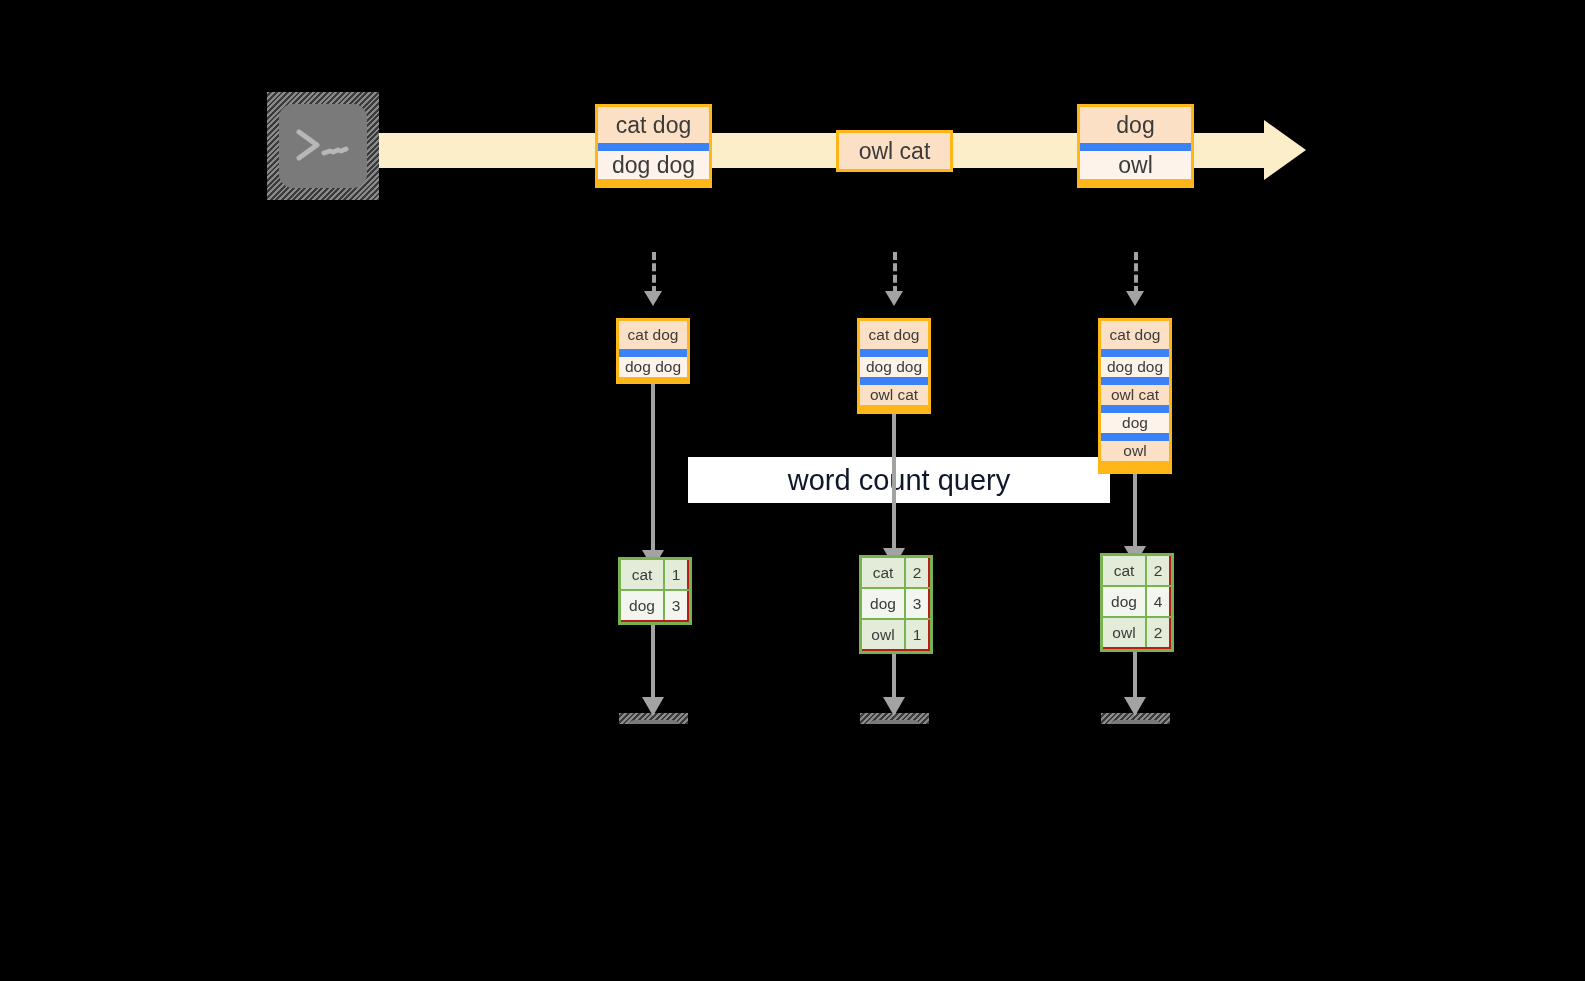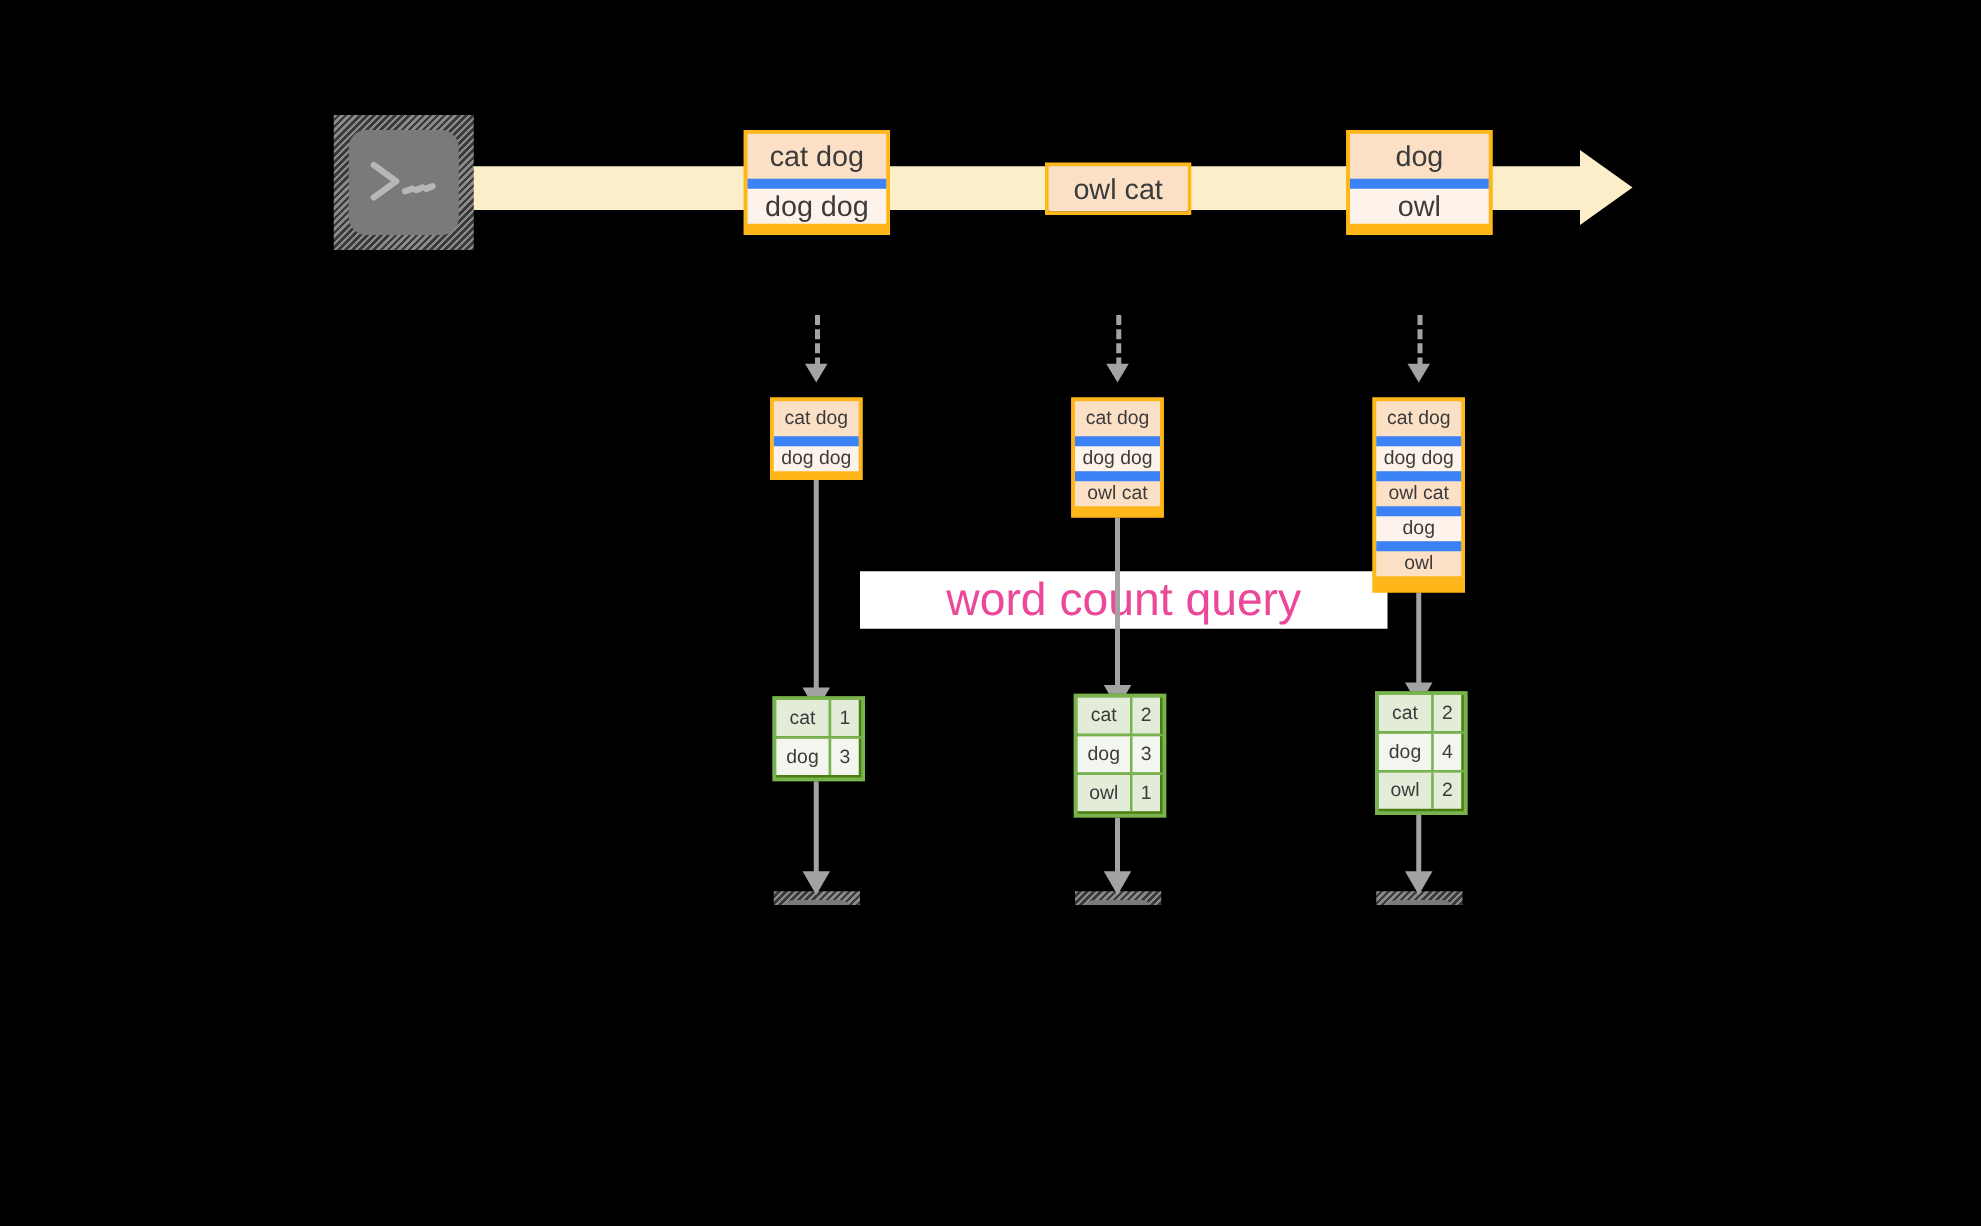--- a/index.html
+++ b/index.html
@@ -83,21 +83,21 @@
   
   .obox-big .orow { height: 36px; font-size: 23px; }
   
   .obox-small .orow { height: 28px; font-size: 15.5px; }
 
   
   .gbox {
     position: absolute;
     box-sizing: border-box;
     border: 3px solid #79b350;
-    background: #4d7c0f;
+    background: #b91c1c;
     display: flex;
     flex-direction: column;
     z-index: 6;
   }
   .grow {
     display: flex;
     height: 29px;
   }
   .grow + .grow { border-top: 2px solid #79b350; }
   .gcell {
@@ -143,22 +143,22 @@
   
   .banner {
     position: absolute;
     background: #ffffff;
     display: flex;
     align-items: center;
     justify-content: center;
     z-index: 2;
   }
   .banner-label {
-    font-size: 37px;
-    color: #ec4899;
+    font-size: 29px;
+    color: #0f172a;
     white-space: nowrap;
     text-align: center;
   }
 </style>
 </head>
 <body>
 
 <div id="stage">
 
   <div class="stream-shaft" style="left:365px; top:133px; width:905px; height:35px;"></div>

